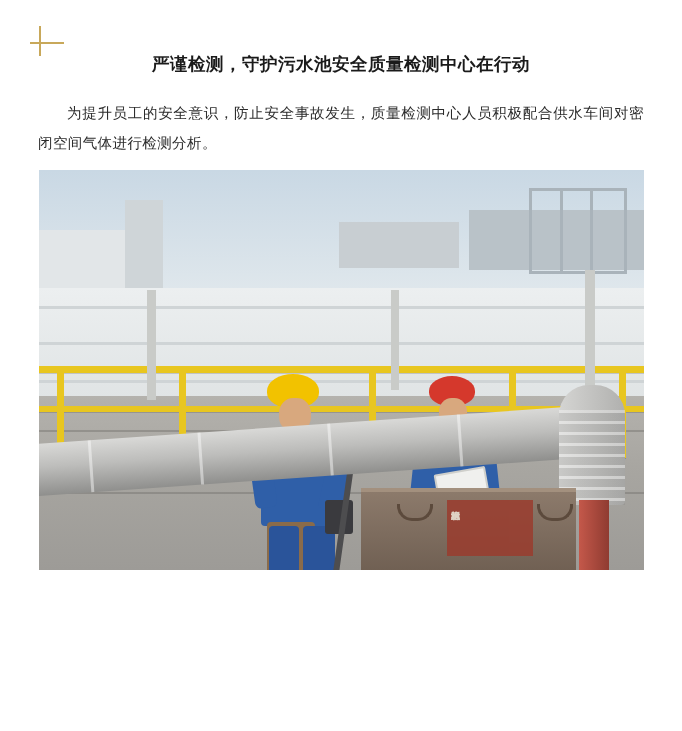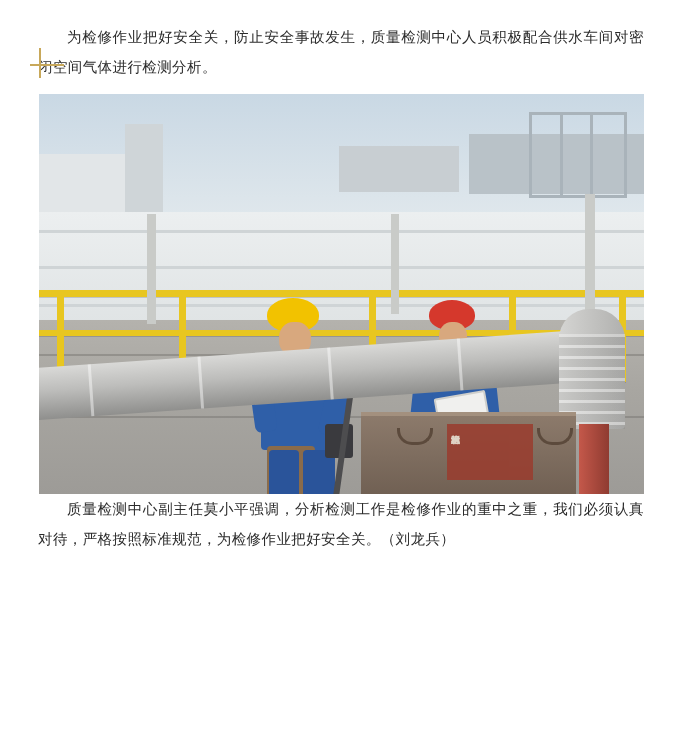--- a/index.html
+++ b/index.html
@@ -277,22 +277,23 @@
 </head>
 <body>
 
 <div class="page">
 
   <div class="corner-mark">
     <div class="v-bar"></div>
     <div class="h-bar"></div>
   </div>
 
-
-  <p class="body-text para-lead">为检修作业把好安全关，防止安全事故发生，质量检测中心人员积极配合供水车间对密闭空间气体进行检测分析。</p>
+  <h1 class="title">严谨检测，守护污水池安全质量检测中心在行动</h1>
+
+  <p class="body-text para-lead">为提升员工的安全意识，防止安全事故发生，质量检测中心人员积极配合供水车间对密闭空间气体进行检测分析。</p>
 
   <div class="photo">
 
     <div class="sky"></div>
     <div class="far-building fb1"></div>
     <div class="far-building fb2"></div>
     <div class="far-building fb3"></div>
     <div class="far-building fb4"></div>
     <div class="tower"></div>
 
@@ -360,15 +361,14 @@
 
     <div class="block"></div>
     <div class="hook" style="left:358px;top:334px;"></div>
     <div class="hook" style="left:498px;top:334px;"></div>
     <div class="block-plate">
       <span>污水池检测标识牌</span>
     </div>
 
   </div>
 
-  <p class="body-text para-after-2">质量检测中心副主任莫小平强调，分析检测工作是检修作业的重中之重，我们必须认真对待，严格按照标准规范，为检修作业把好安全关。（刘龙兵）</p>
 
 </div>
 
 </body></html>

